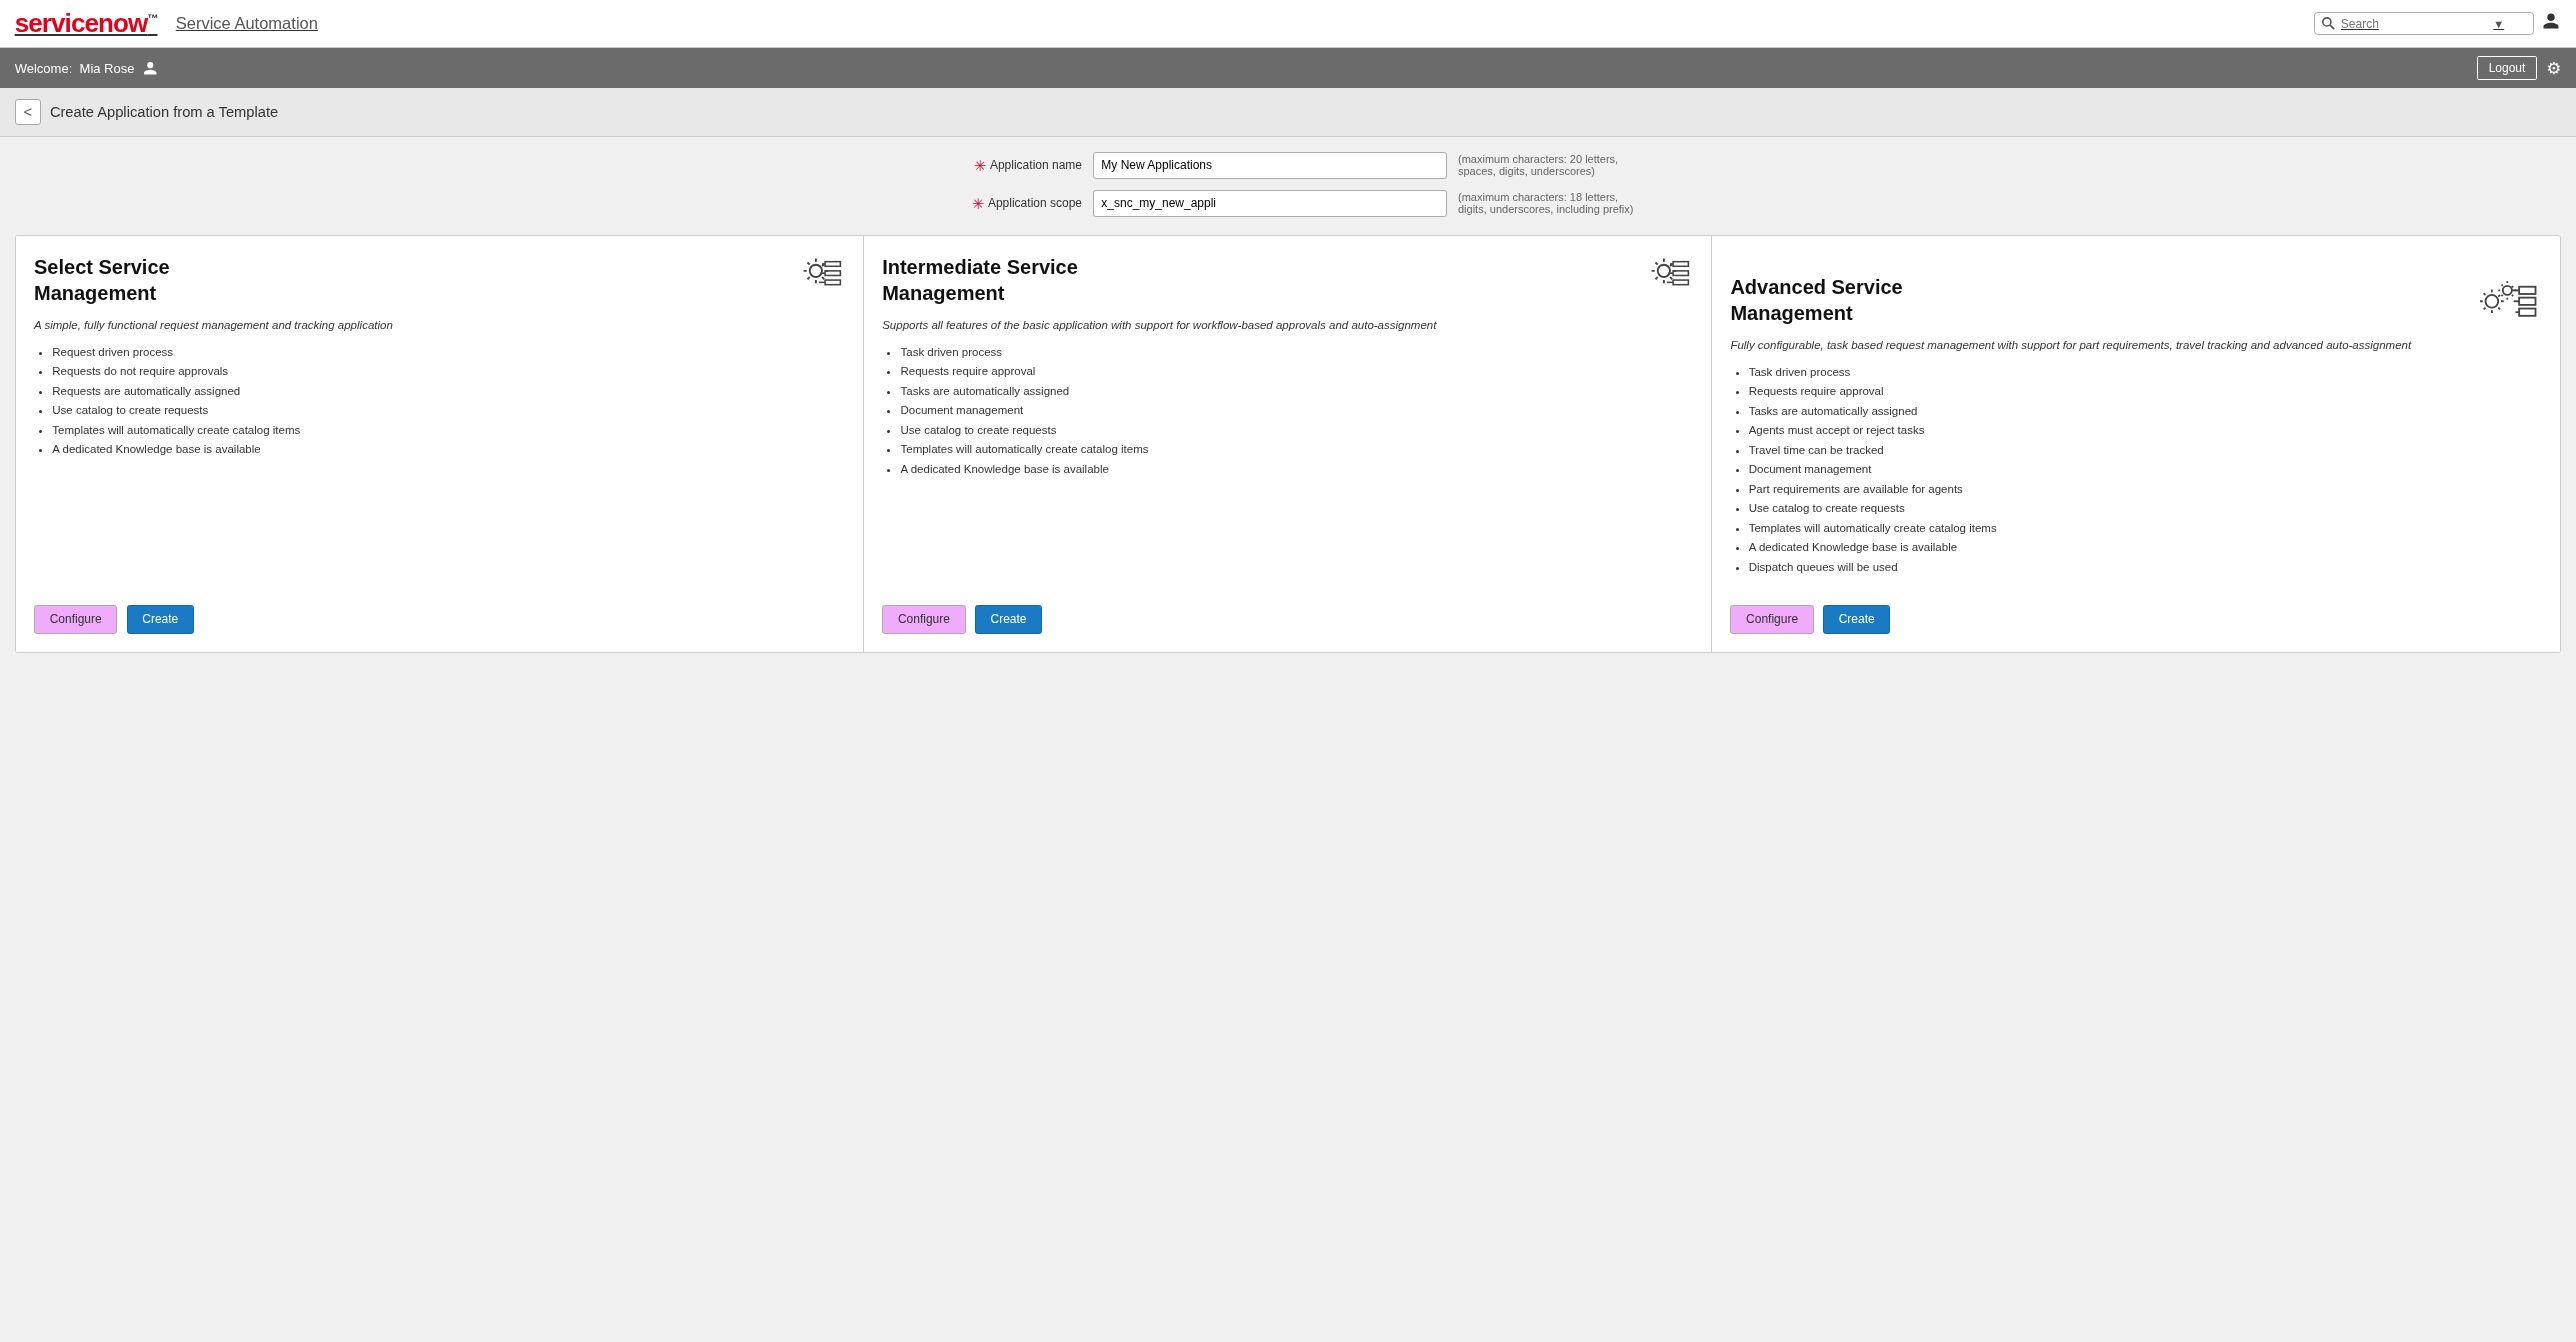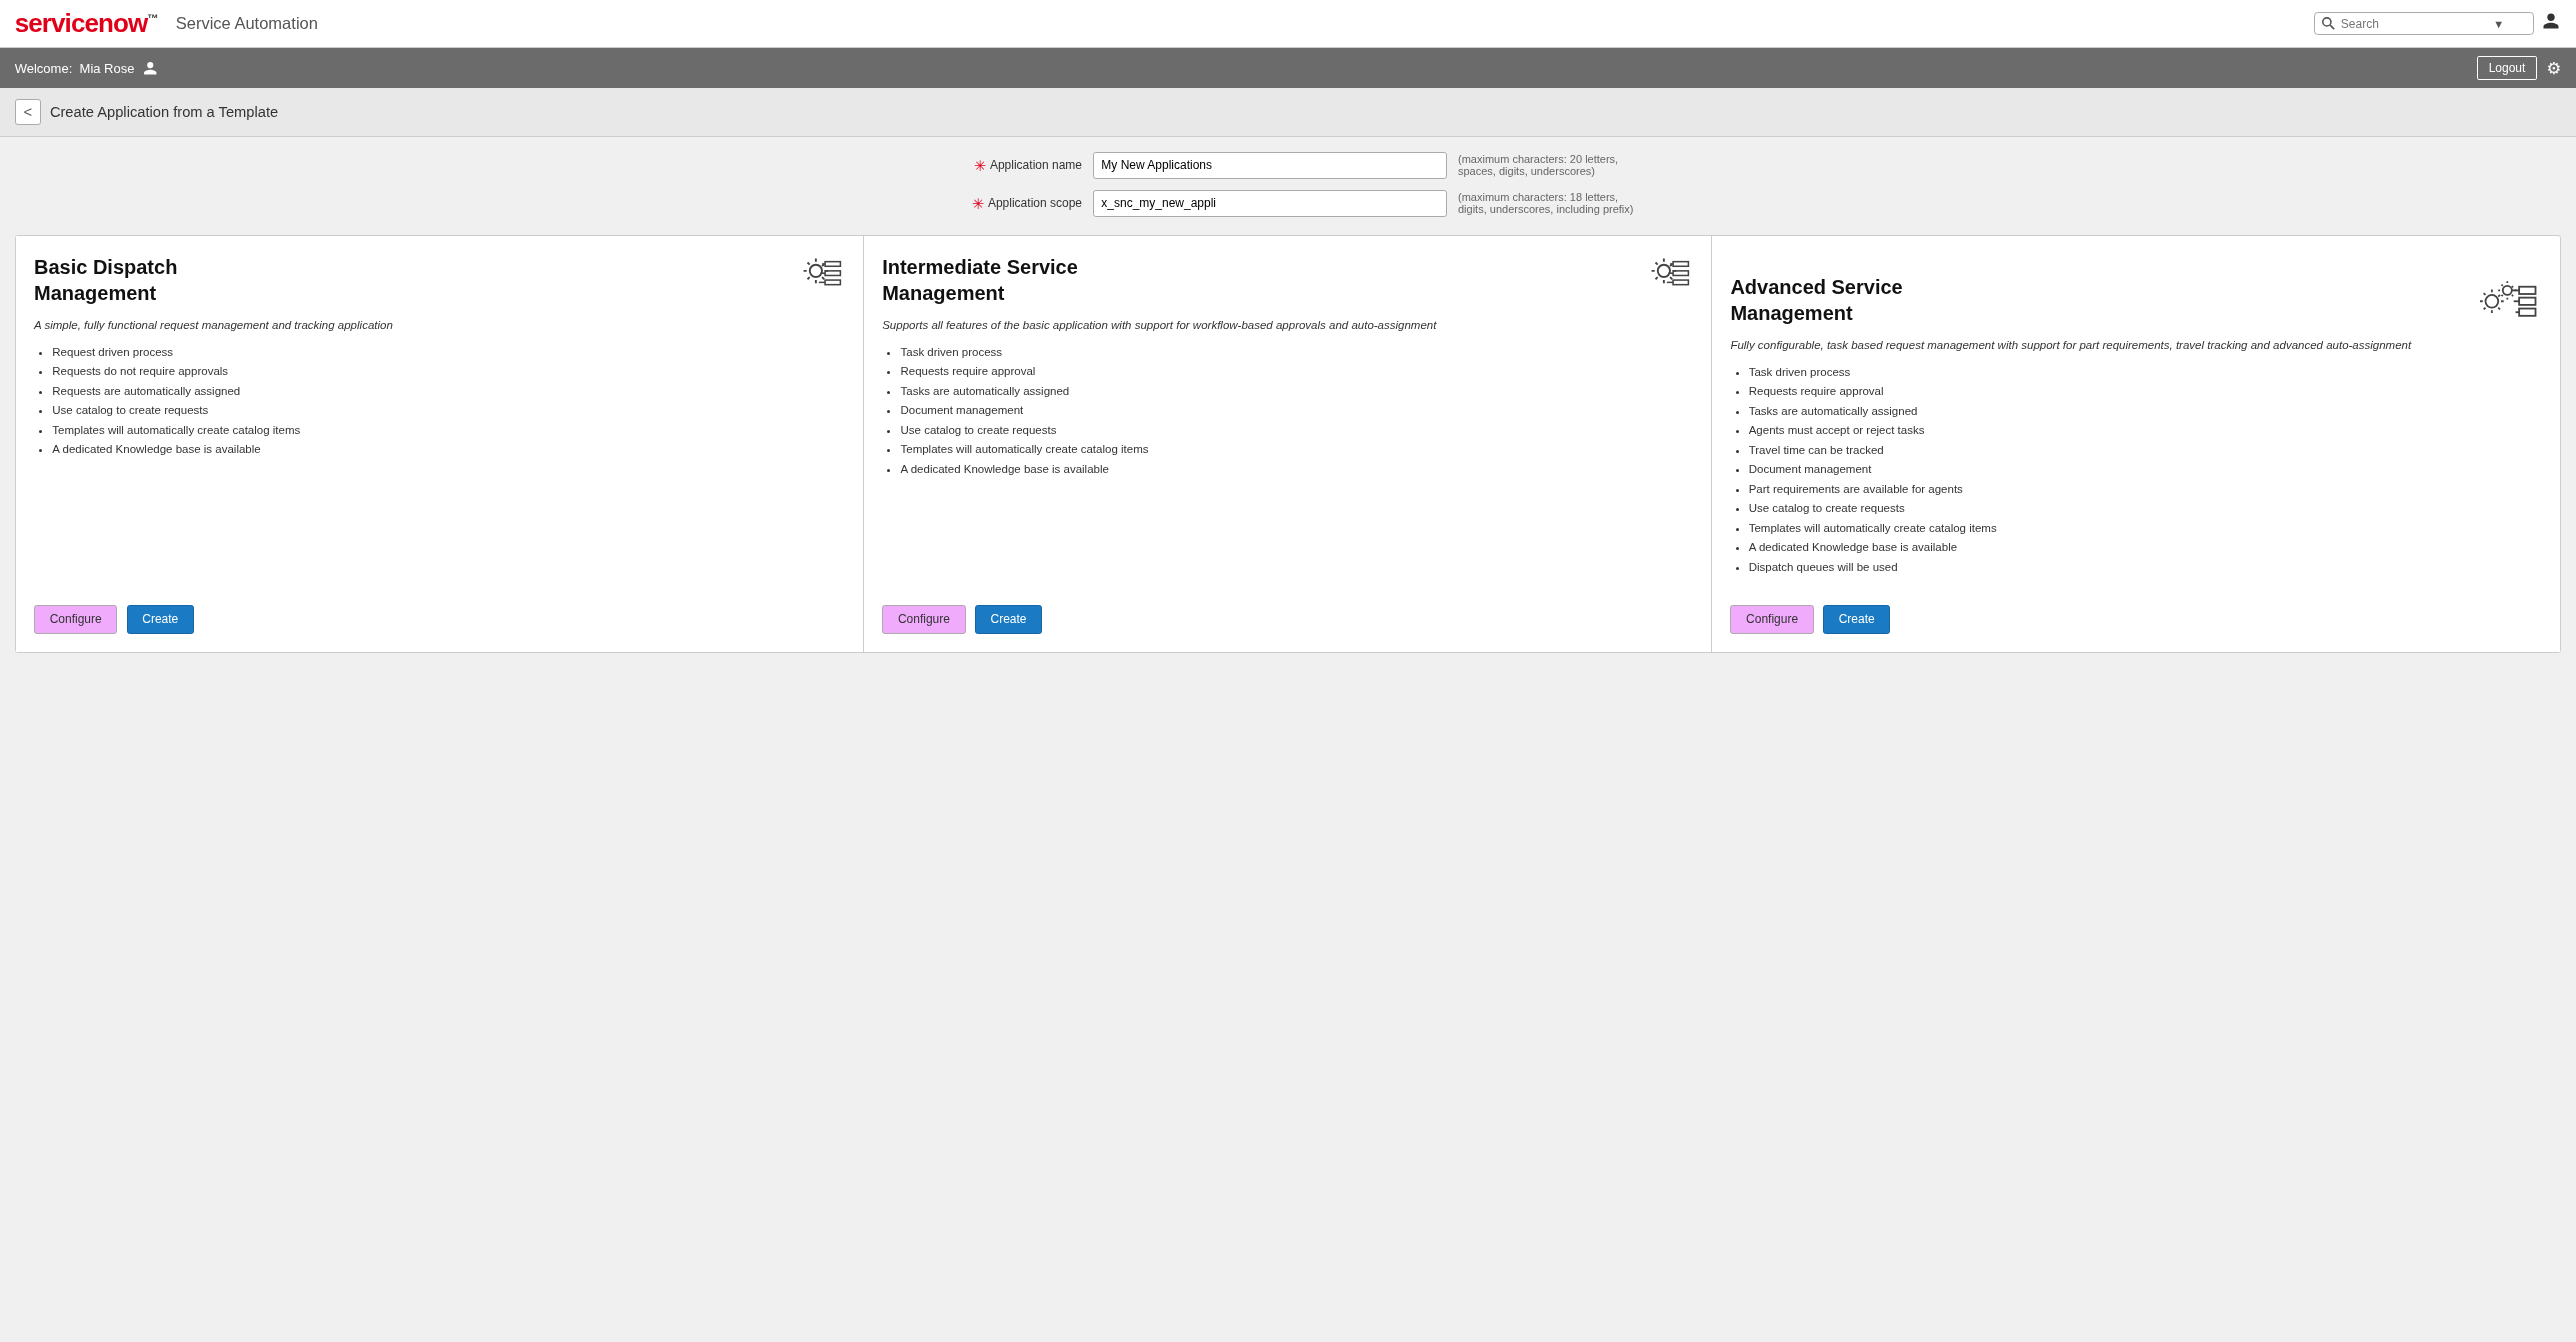--- a/index.html
+++ b/index.html
@@ -6,20 +6,21 @@
     body { font-family: Arial, sans-serif; font-size: 13px; background: #f0f0f0; color: #333; }
 
     
     .top-nav {
       display: flex;
       align-items: center;
       background: #fff;
       border-bottom: 0.9px solid #ccc;
       padding: 0 14.7px;
       height: 48px;
+      text-decoration: underline;
     }
     .logo-area {
       display: flex;
       align-items: center;
       gap: 11px;
     }
     .logo-text {
       font-size: 26px;
       font-weight: bold;
       color: #333;
@@ -338,21 +339,21 @@
       </div>
       <input class="form-input" type="text" value="x_snc_my_new_appli" style="">
       <span class="form-hint">(maximum characters: 18 letters, digits, underscores, including prefix)</span>
     </div>
   </div>
 
   <div class="cards-container">
 
     <div class="card">
       <div class="card-header">
-        <div class="card-title">Basic Dispatch Management</div>
+        <div class="card-title">Select Service Management</div>
         <div class="icon-container">
           <svg class="gear-svg" viewBox="0 0 60 60" fill="none" stroke="#444" stroke-width="2.5">
             <circle cx="22" cy="22" r="8"></circle>
             <path d="M22 10v-4M22 38v-4M10 22h-4M38 22h-4M13.9 13.9l-2.8-2.8M32.9 32.9l-2.8-2.8M13.9 30.1l-2.8 2.8M32.9 13.1l-2.8 2.8"></path>
             <rect x="34" y="10" width="20" height="6" fill="none" stroke="#444" stroke-width="2"></rect>
             <rect x="34" y="22" width="20" height="6" fill="none" stroke="#444" stroke-width="2"></rect>
             <rect x="34" y="34" width="20" height="6" fill="none" stroke="#444" stroke-width="2"></rect>
             <line x1="34" y1="13" x2="30" y2="13" stroke="#444" stroke-width="2"></line>
             <line x1="34" y1="25" x2="28" y2="25" stroke="#444" stroke-width="2"></line>
             <line x1="34" y1="37" x2="26" y2="37" stroke="#444" stroke-width="2"></line>

